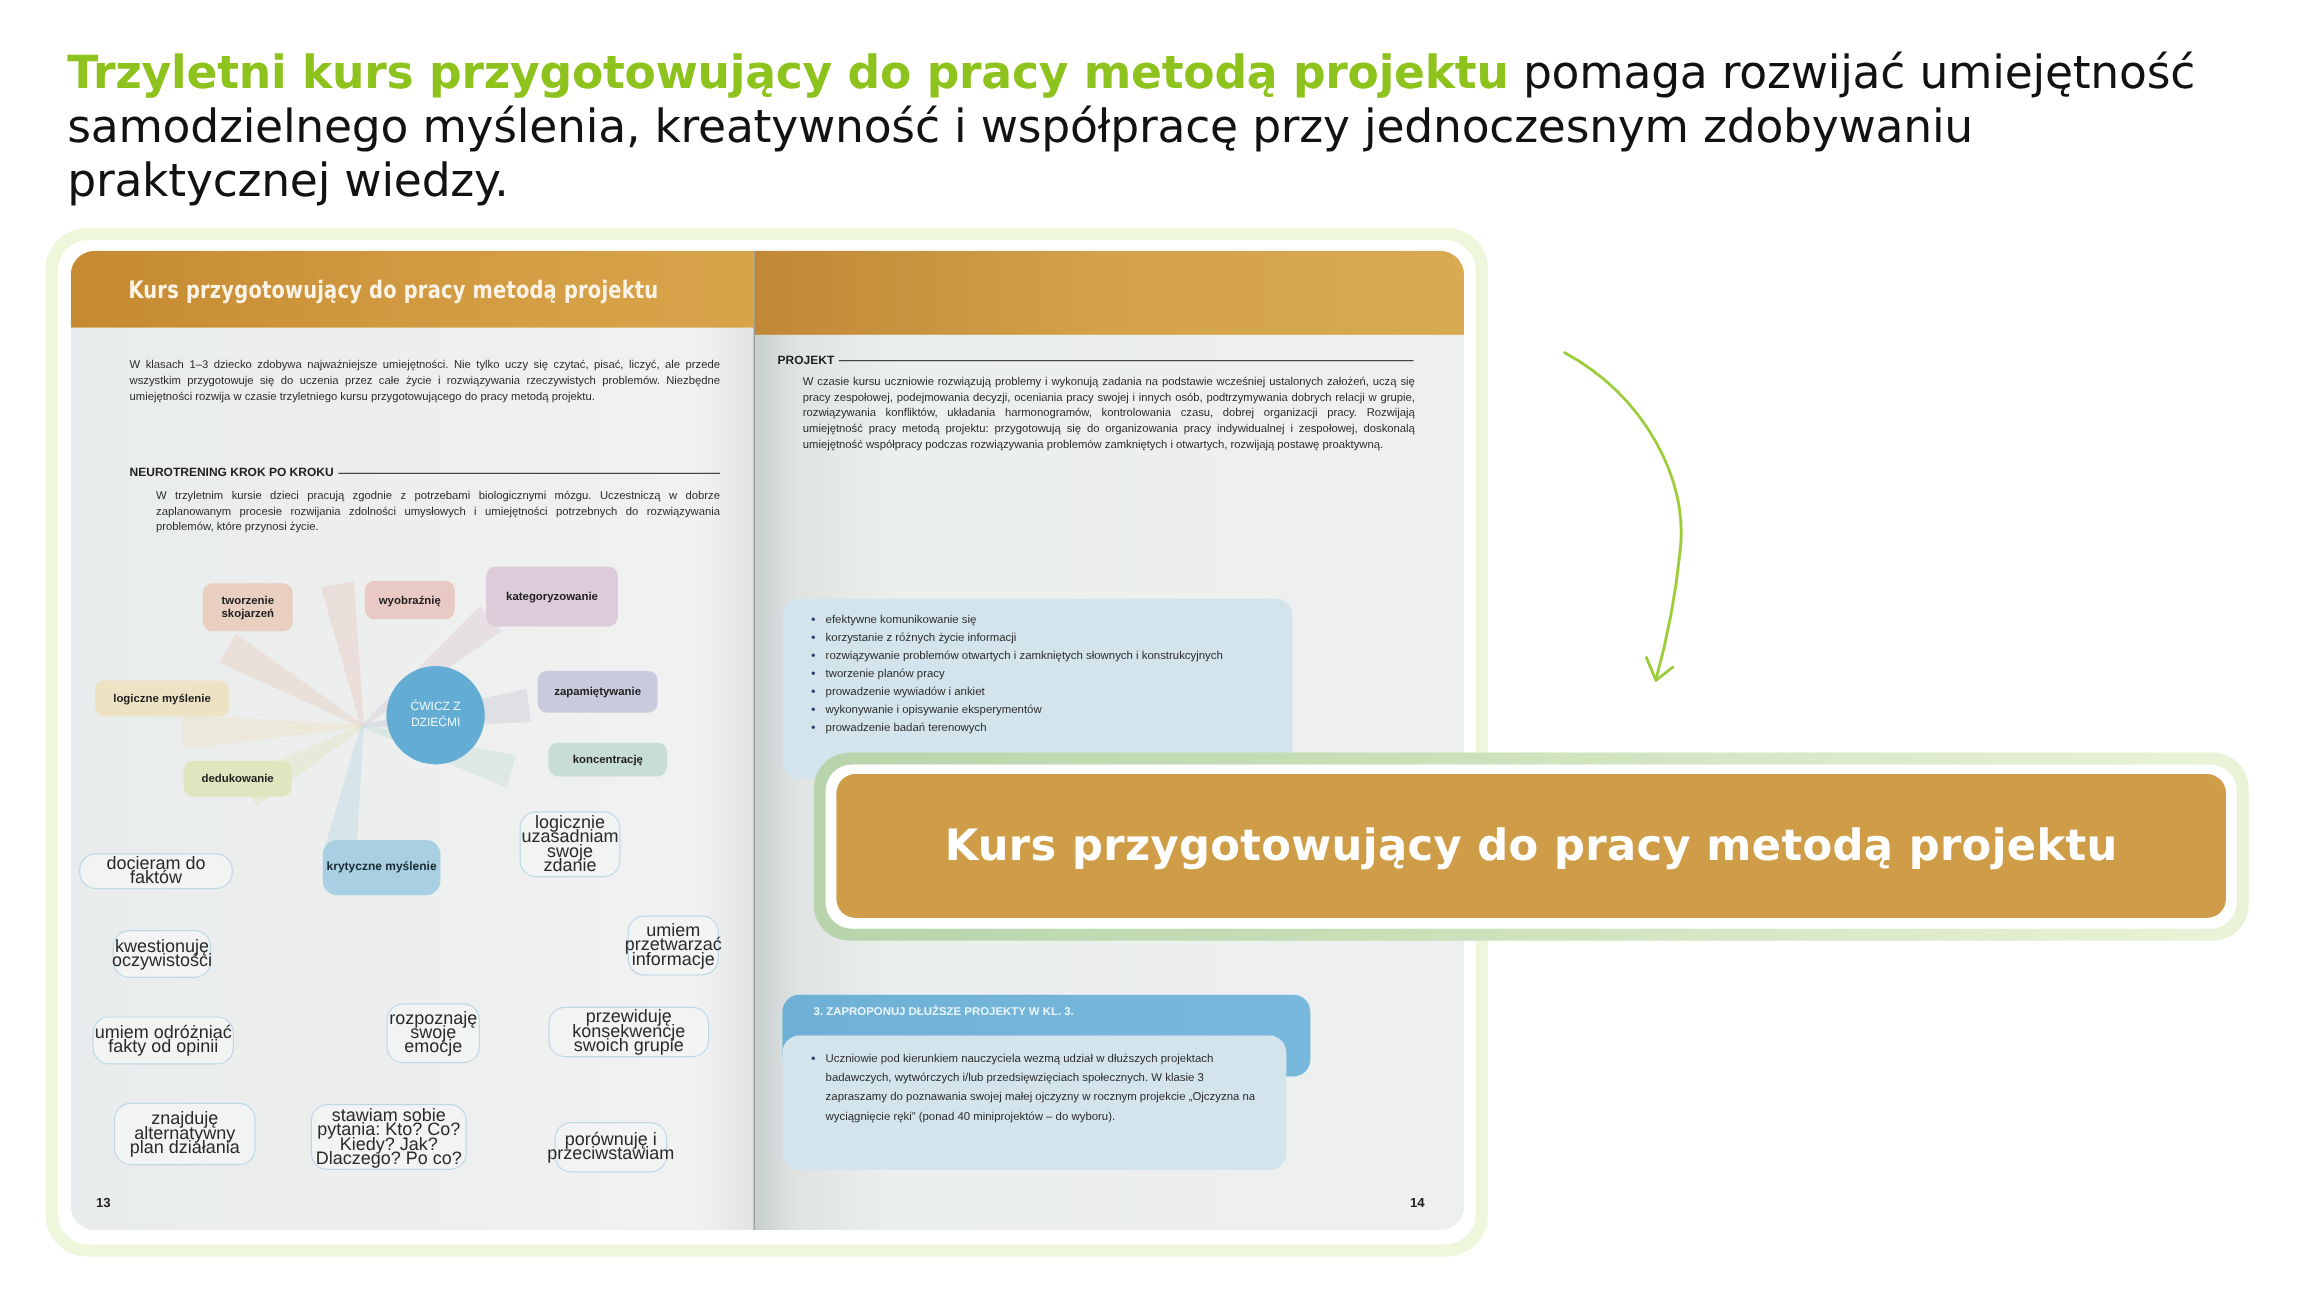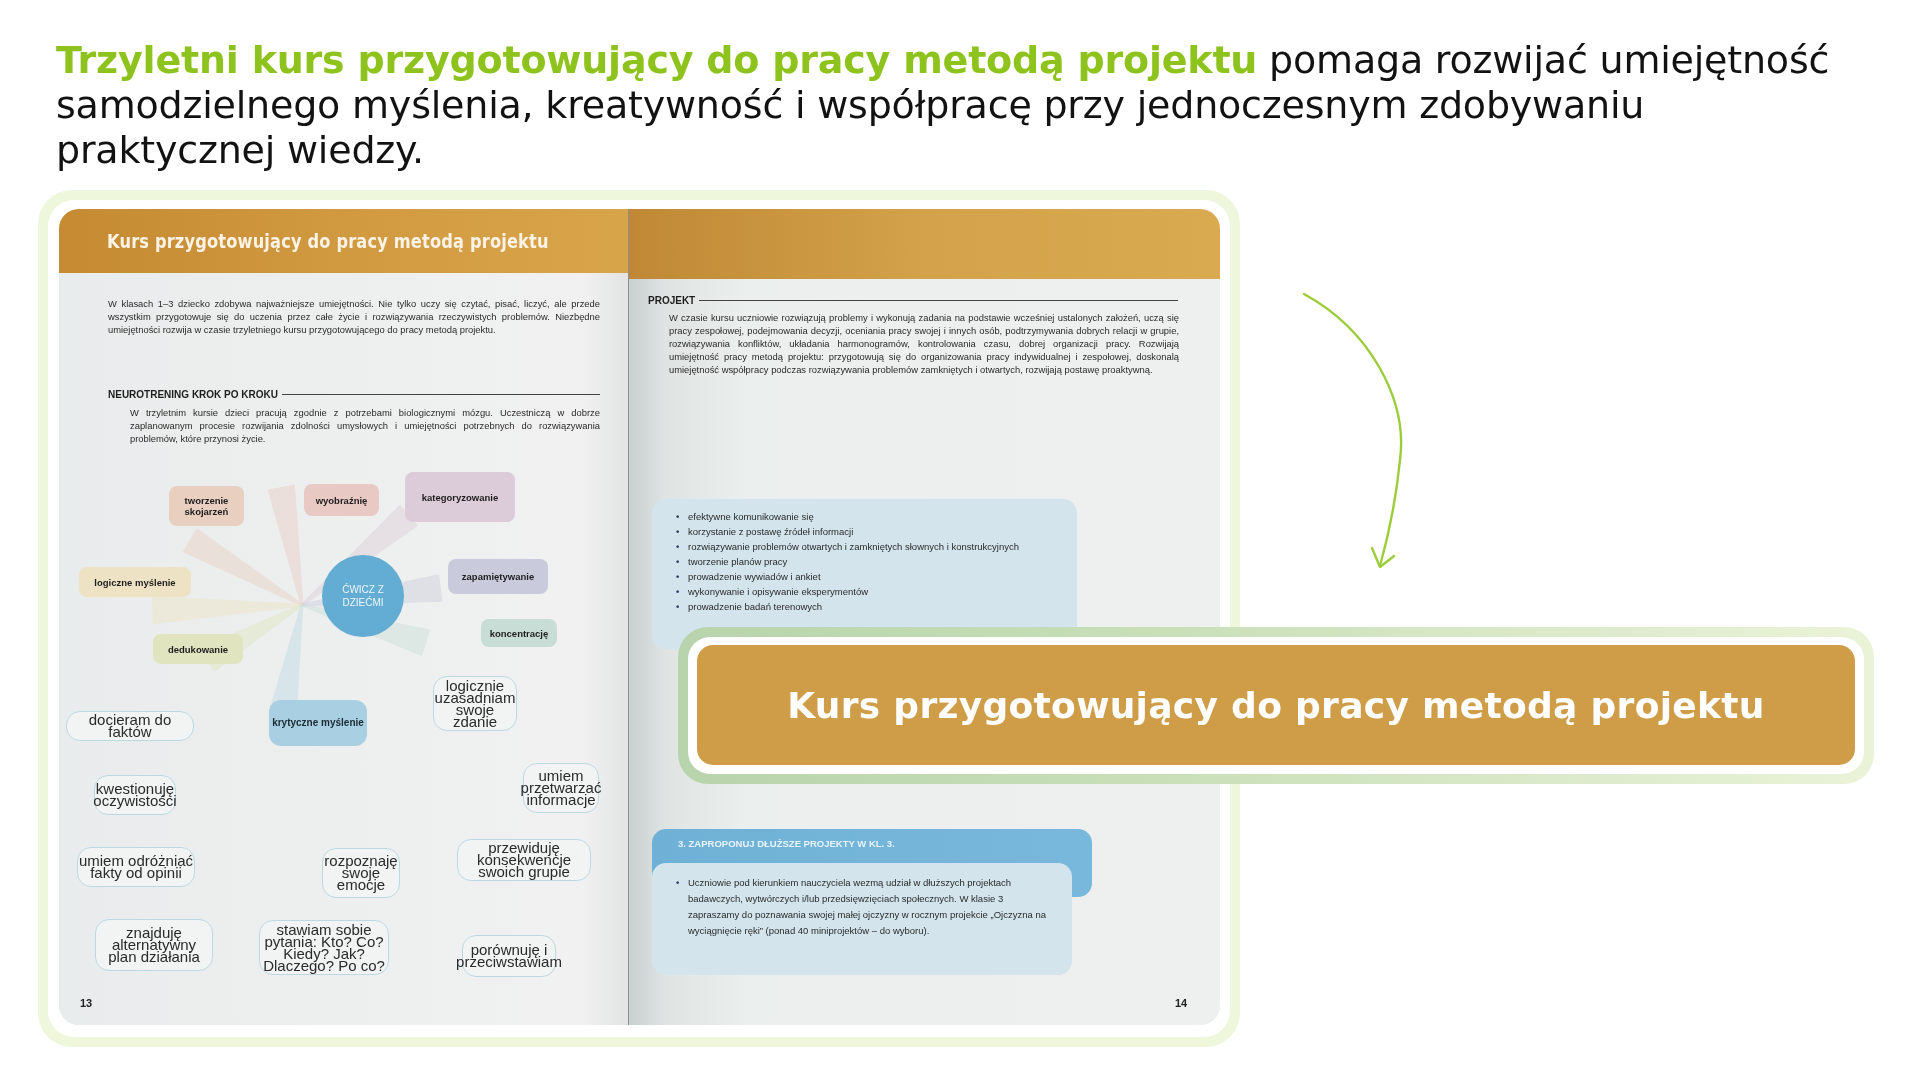--- a/index.html
+++ b/index.html
@@ -138,54 +138,54 @@
       <div class="ray" style="left:243px;top:382px;width:130px;background:#c8ddd6;transform:rotate(17deg);"></div>
       <div class="ray" style="left:243px;top:382px;width:150px;background:#ede3c4;transform:rotate(178deg);"></div>
       <div class="ray" style="left:243px;top:382px;width:110px;background:#e1e5bf;transform:rotate(150deg);"></div>
       <div class="ray" style="left:243px;top:382px;width:110px;background:#bcd9e3;transform:rotate(100deg);"></div>
     </div>
 
     <div class="bubble" style="left:110px;top:277px;width:75px;height:40px;background:#e8cfc0;">tworzenie skojarzeń</div>
     <div class="bubble" style="left:245px;top:275px;width:75px;height:32px;background:#e9c9c3;">wyobraźnię</div>
     <div class="bubble" style="left:346px;top:263px;width:110px;height:50px;background:#dccbd8;">kategoryzowanie</div>
     <div class="bubble" style="left:389px;top:350px;width:100px;height:35px;background:#c9cbdc;">zapamiętywanie</div>
-    <div class="bubble" style="left:398px;top:410px;width:76px;height:28px;background:#c8ddd6;margin-left:24px;">koncentrację</div>
+    <div class="bubble" style="left:398px;top:410px;width:99px;height:28px;background:#c8ddd6;">koncentrację</div>
     <div class="bubble" style="left:20px;top:358px;width:112px;height:30px;background:#ede3c4;">logiczne myślenie</div>
     <div class="bubble" style="left:94px;top:425px;width:90px;height:30px;background:#e1e5bf;">dedukowanie</div>
 
     <div class="center-circle" style="left:263px;top:346px;">ĆWICZ Z DZIEĆMI</div>
 
     <div class="crit-bubble" style="left:210px;top:491px;">krytyczne myślenie</div>
 
     <div class="outline-bubble" style="left:7px;top:502px;width:128px;height:30px;">docieram do faktów</div>
     <div class="outline-bubble" style="left:35px;top:566px;width:82px;height:40px;">kwestionuję oczywistości</div>
     <div class="outline-bubble" style="left:18px;top:638px;width:118px;height:40px;">umiem odróżniać fakty od opinii</div>
     <div class="outline-bubble" style="left:36px;top:710px;width:118px;height:52px;">znajduję alternatywny plan działania</div>
     <div class="outline-bubble" style="left:200px;top:711px;width:130px;height:55px;">stawiam sobie pytania: Kto? Co? Kiedy? Jak? Dlaczego? Po co?</div>
-    <div class="outline-bubble" style="left:263px;top:627px;width:78px;height:50px;margin-top:12px;">rozpoznaję swoje emocje</div>
+    <div class="outline-bubble" style="left:263px;top:627px;width:78px;height:50px;">rozpoznaję swoje emocje</div>
     <div class="outline-bubble" style="left:403px;top:726px;width:94px;height:42px;">porównuję i przeciwstawiam</div>
     <div class="outline-bubble" style="left:398px;top:630px;width:134px;height:42px;">przewiduję konsekwencje swoich grupie</div>
     <div class="outline-bubble" style="left:464px;top:554px;width:76px;height:50px;">umiem przetwarzać informacje</div>
     <div class="outline-bubble" style="left:374px;top:467px;width:84px;height:55px;">logicznie uzasadniam swoje zdanie</div>
 
     <div class="page-number" style="left:21px;top:788px;">13</div>
   </div>
 
   <div class="page page-right">
     <div class="page-header"></div>
     <div class="section-title projekt-title">
       <span>PROJEKT</span>
       <span class="rule"></span>
     </div>
     <div class="projekt-text small-text">W czasie kursu uczniowie rozwiązują problemy i wykonują zadania na podstawie wcześniej ustalonych założeń, uczą się pracy zespołowej, podejmowania decyzji, oceniania pracy swojej i innych osób, podtrzymywania dobrych relacji w grupie, rozwiązywania konfliktów, układania harmonogramów, kontrolowania czasu, dobrej organizacji pracy. Rozwijają umiejętność pracy metodą projektu: przygotowują się do organizowania pracy indywidualnej i zespołowej, doskonalą umiejętność współpracy podczas rozwiązywania problemów zamkniętych i otwartych, rozwijają postawę proaktywną.</div>
 
     <div class="blue-box-body" style="left:23px;top:290px;width:425px;height:150px;">
       <ul>
         <li>efektywne komunikowanie się</li>
-        <li>korzystanie z postawę źródeł informacji</li>
+        <li>korzystanie z różnych życie informacji</li>
         <li>rozwiązywanie problemów otwartych i zamkniętych słownych i konstrukcyjnych</li>
         <li>tworzenie planów pracy</li>
         <li>prowadzenie wywiadów i ankiet</li>
         <li>wykonywanie i opisywanie eksperymentów</li>
         <li>prowadzenie badań terenowych</li>
       </ul>
     </div>
 
     <div class="blue-box-head" style="left:23px;top:620px;width:440px;height:68px;">
       <span>3. ZAPROPONUJ DŁUŻSZE PROJEKTY W KL. 3.</span>

